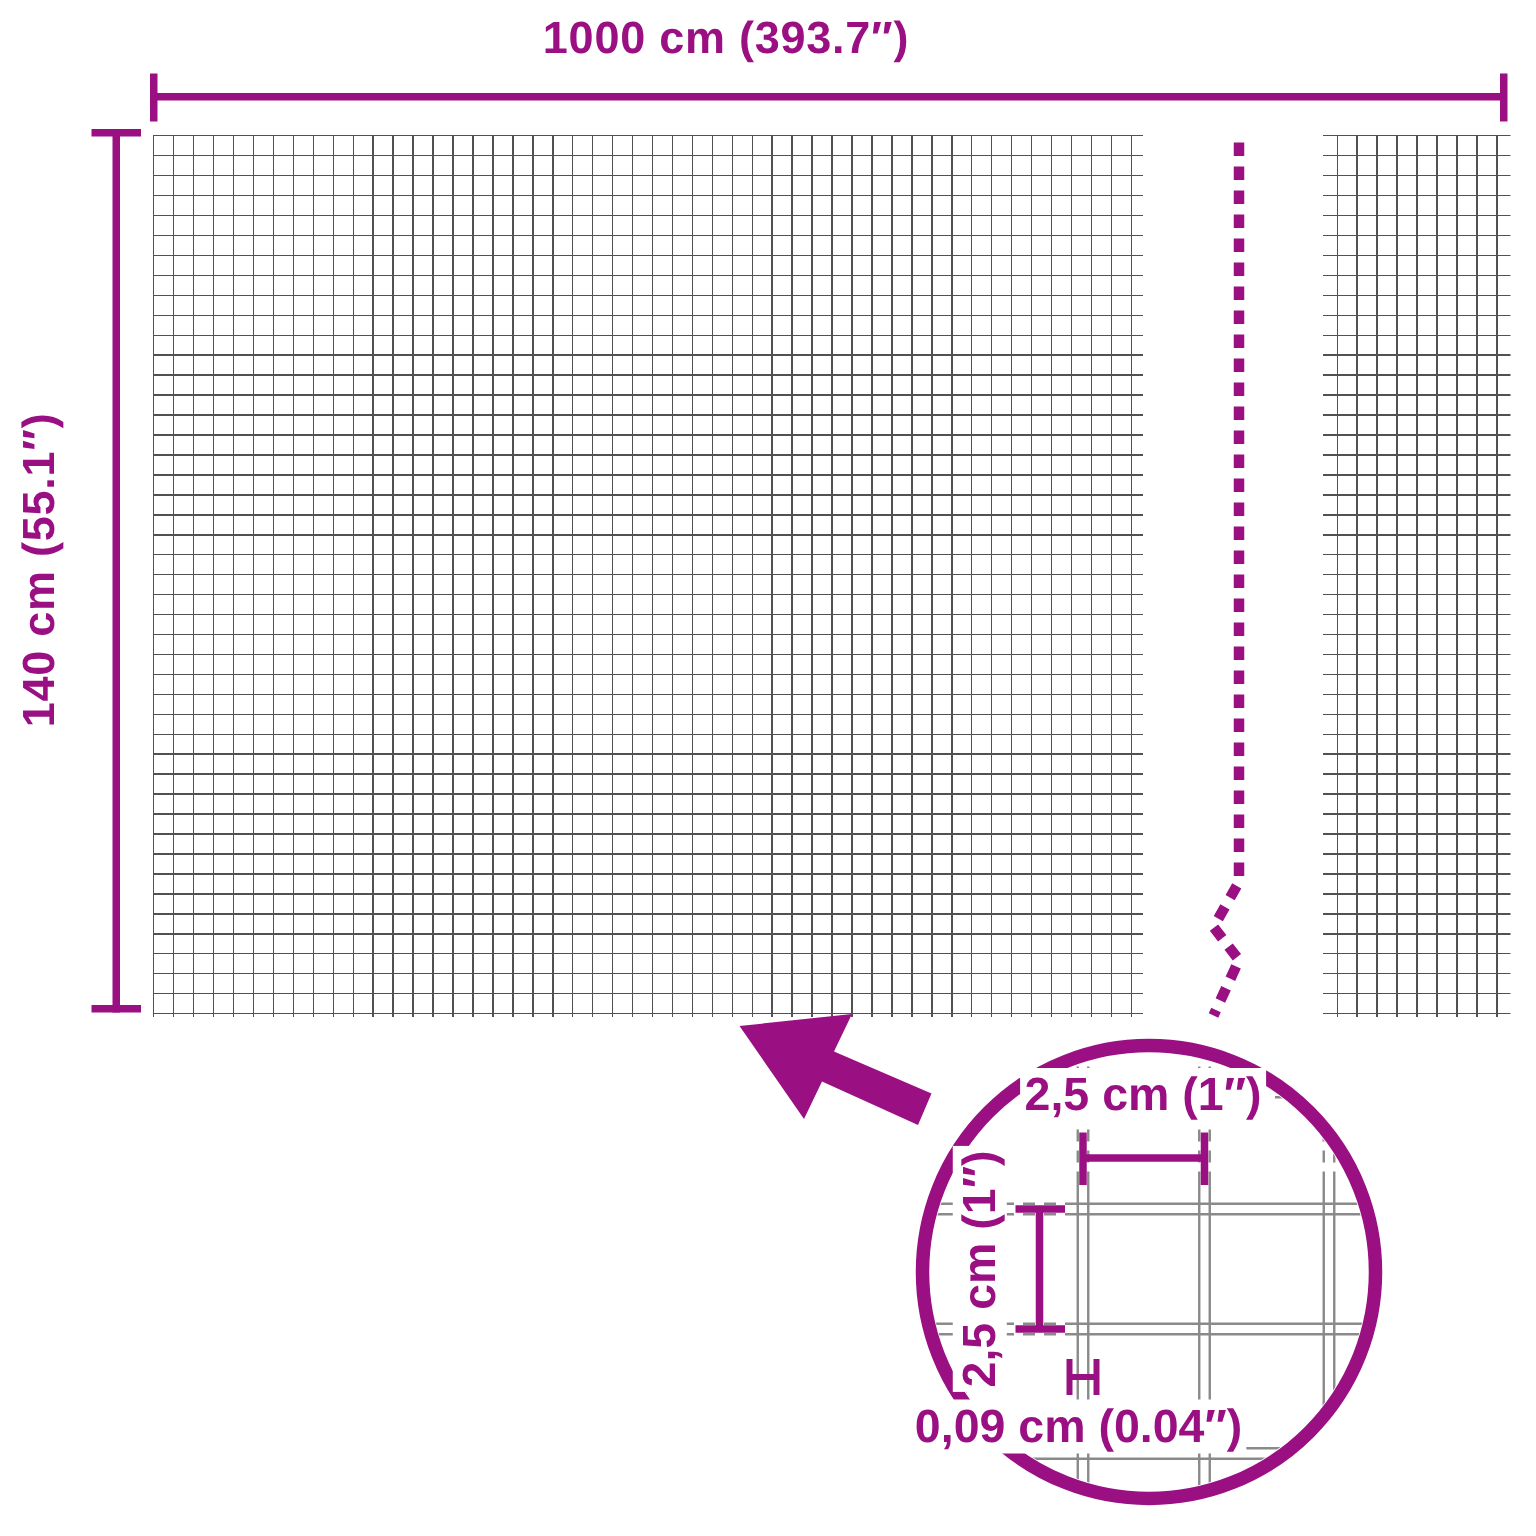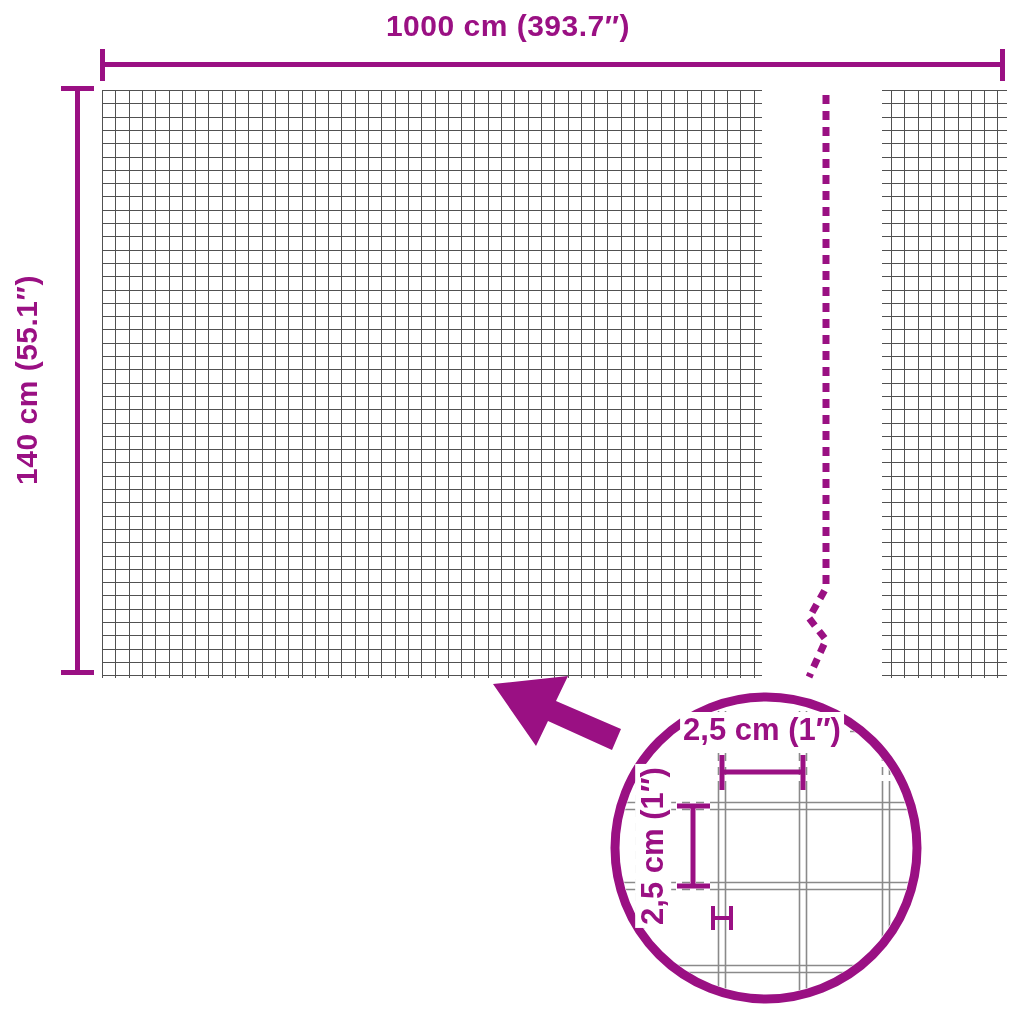--- a/index.html
+++ b/index.html
@@ -13,21 +13,21 @@
     position:relative;width:1024px;height:1024px;background:var(--bg);
     overflow:hidden;font-family:"Liberation Sans",sans-serif;
   }
   
   .mline{position:absolute;background:var(--accent);}
   
   .dim-label{
     position:absolute;color:var(--accent);font-weight:700;font-size:30px;
     letter-spacing:.5px;white-space:nowrap;line-height:1;
   }
-  .dim-label.top{left:508px;top:11px;transform:translateX(-50%);}
+  .dim-label.top{left:484px;top:11px;transform:translateX(-50%);}
   .dim-label.left{left:27px;top:380px;transform:translate(-50%,-50%) rotate(-90deg);}
   
   .mesh-grid{position:absolute;}
   .h-lines{position:absolute;left:0;right:0;top:0;bottom:0;
     background-image:repeating-linear-gradient(to bottom,var(--grid) 0 1px,transparent 1px 13.3px);}
   .v-lines{position:absolute;top:0;bottom:0;
     background-image:repeating-linear-gradient(to right,var(--grid) 0 1px,transparent 1px 13.3px);}
   .v-lines.inset-right{left:0;right:7px;}
   .v-lines.inset-left{left:9px;right:0;}
   
@@ -135,14 +135,15 @@
       <line x1="713" y1="906" x2="713" y2="930"></line>
       <line x1="731" y1="906" x2="731" y2="930"></line>
       <line x1="713" y1="918" x2="731" y2="918"></line>
     </g>
 
     <circle class="detail-ring" cx="766" cy="848" r="151"></circle>
   </svg>
 
   <div class="detail-label d-top">2,5 cm (1″)</div>
   <div class="detail-label d-left">2,5 cm (1″)</div>
+  <div class="detail-label d-bottom">0,09 cm (0.04″)</div>
 
 </div>
 
 </body></html>

